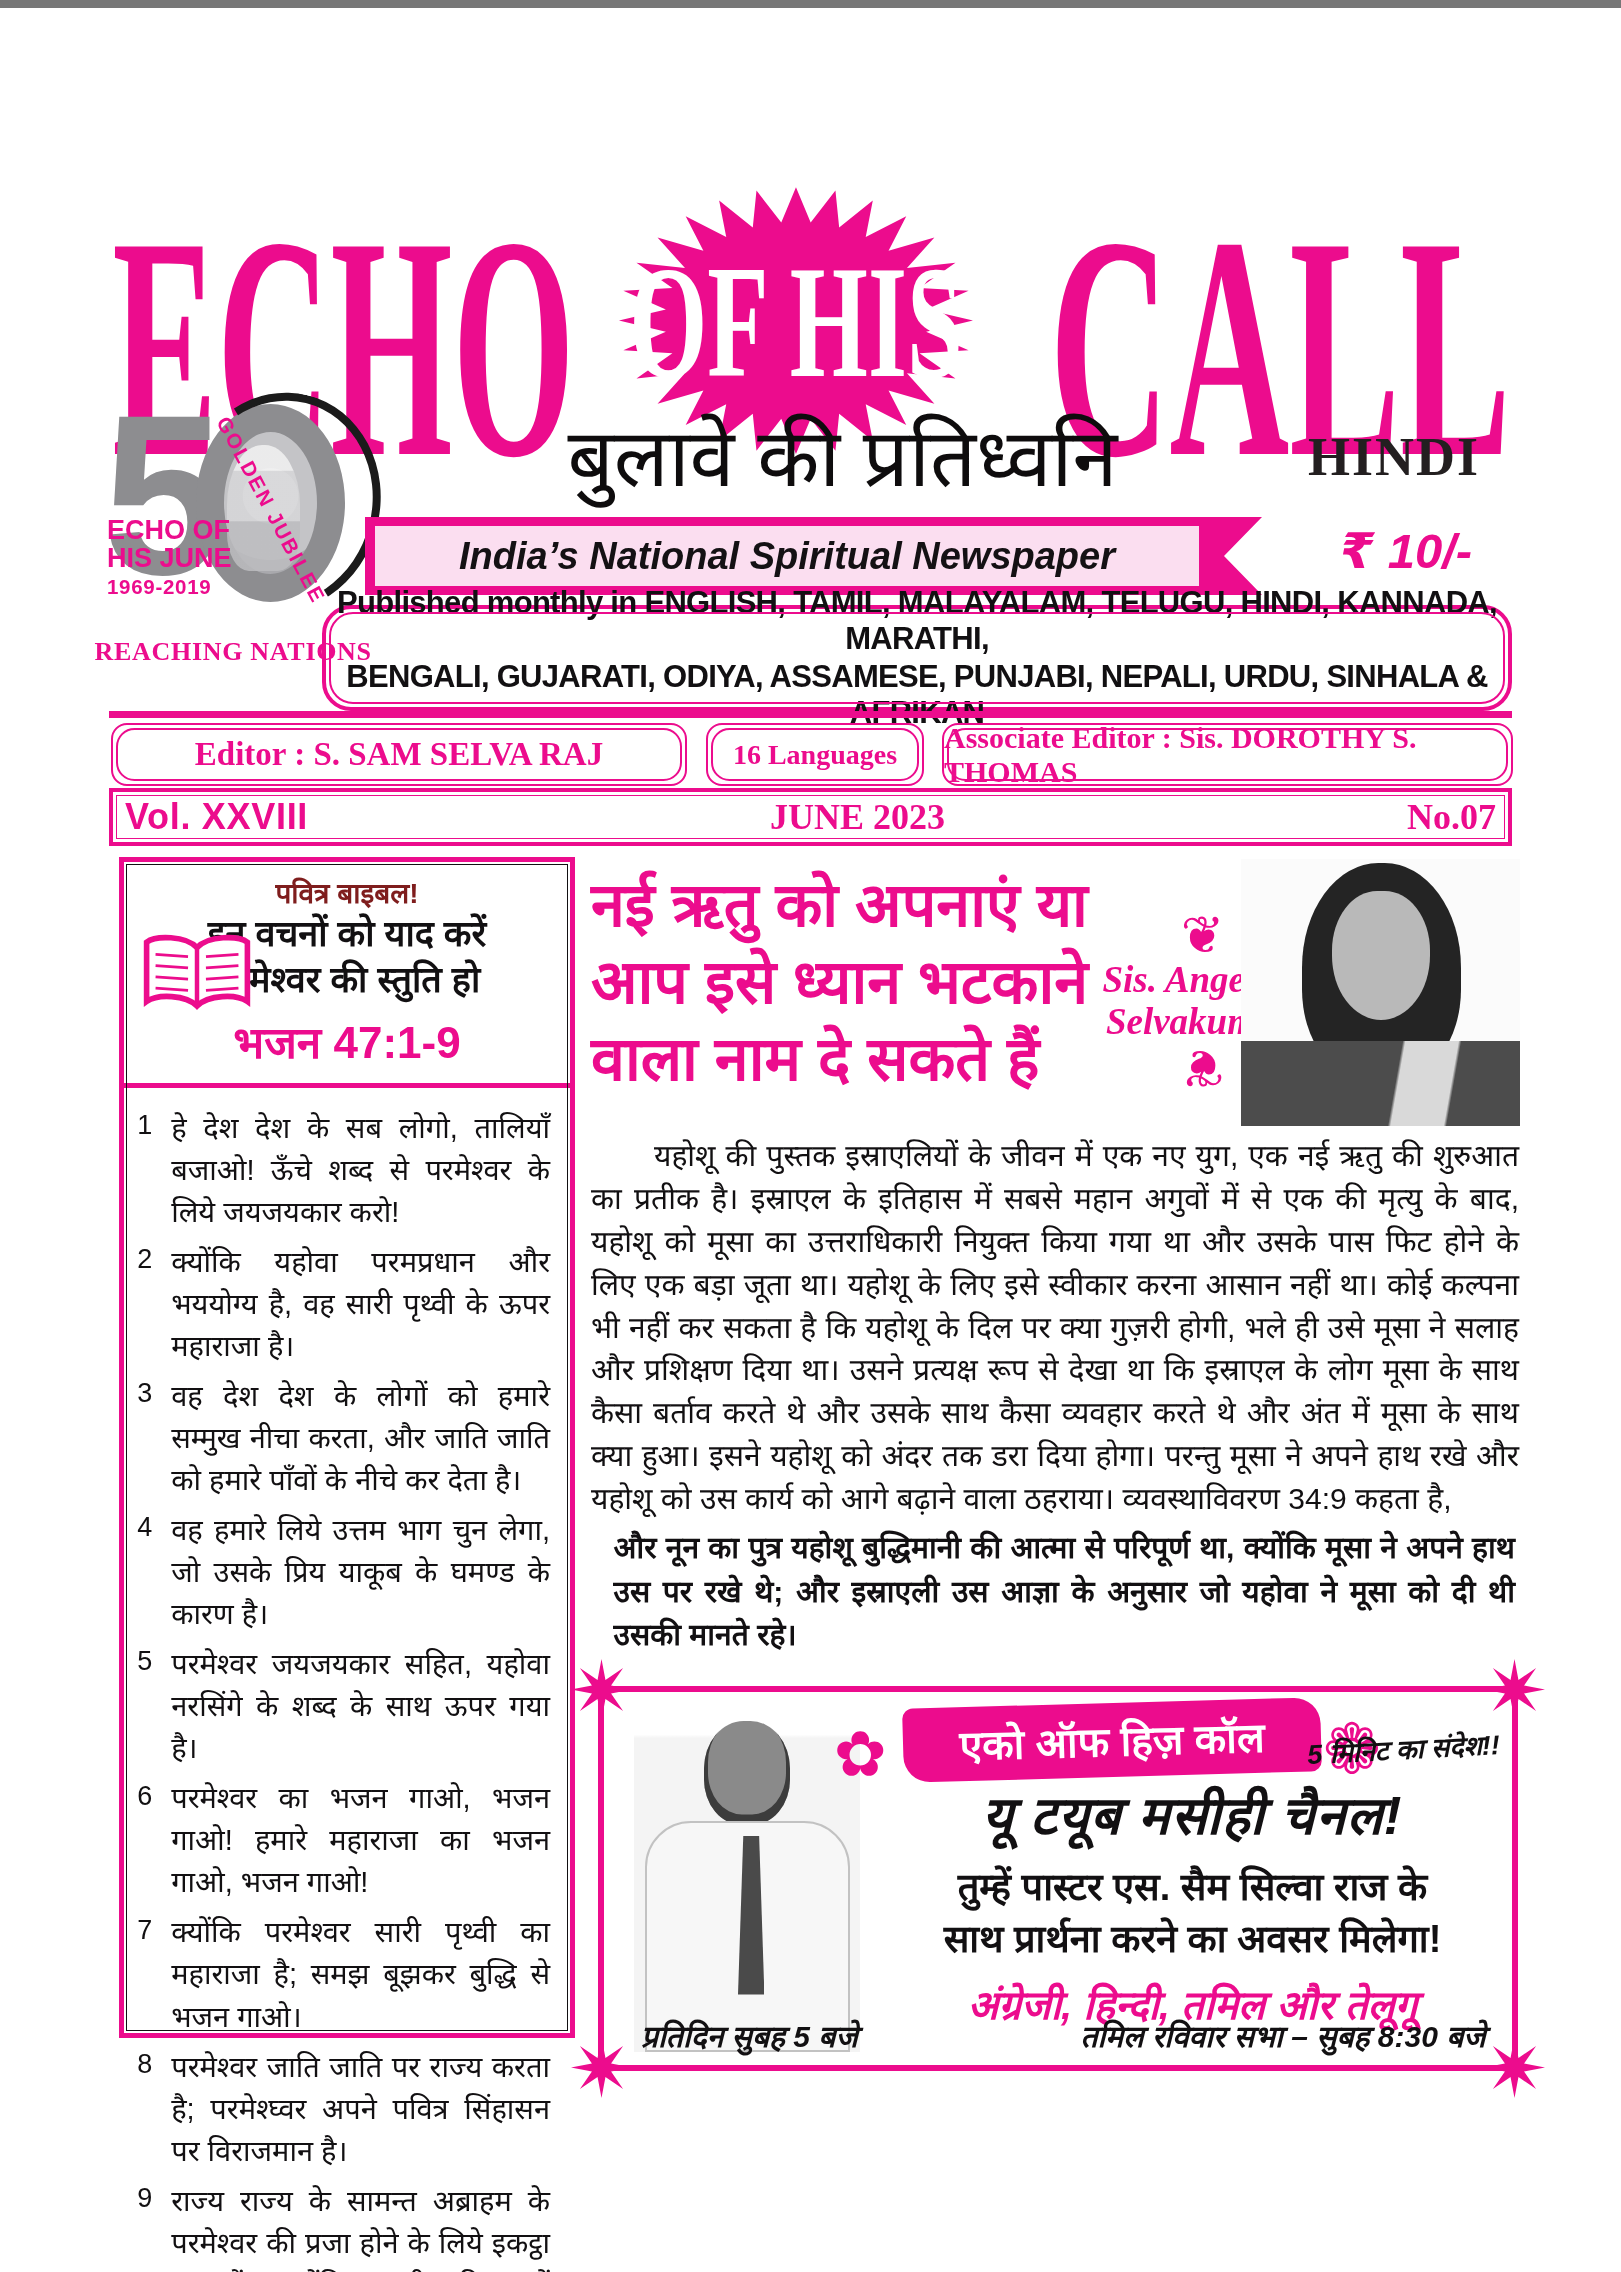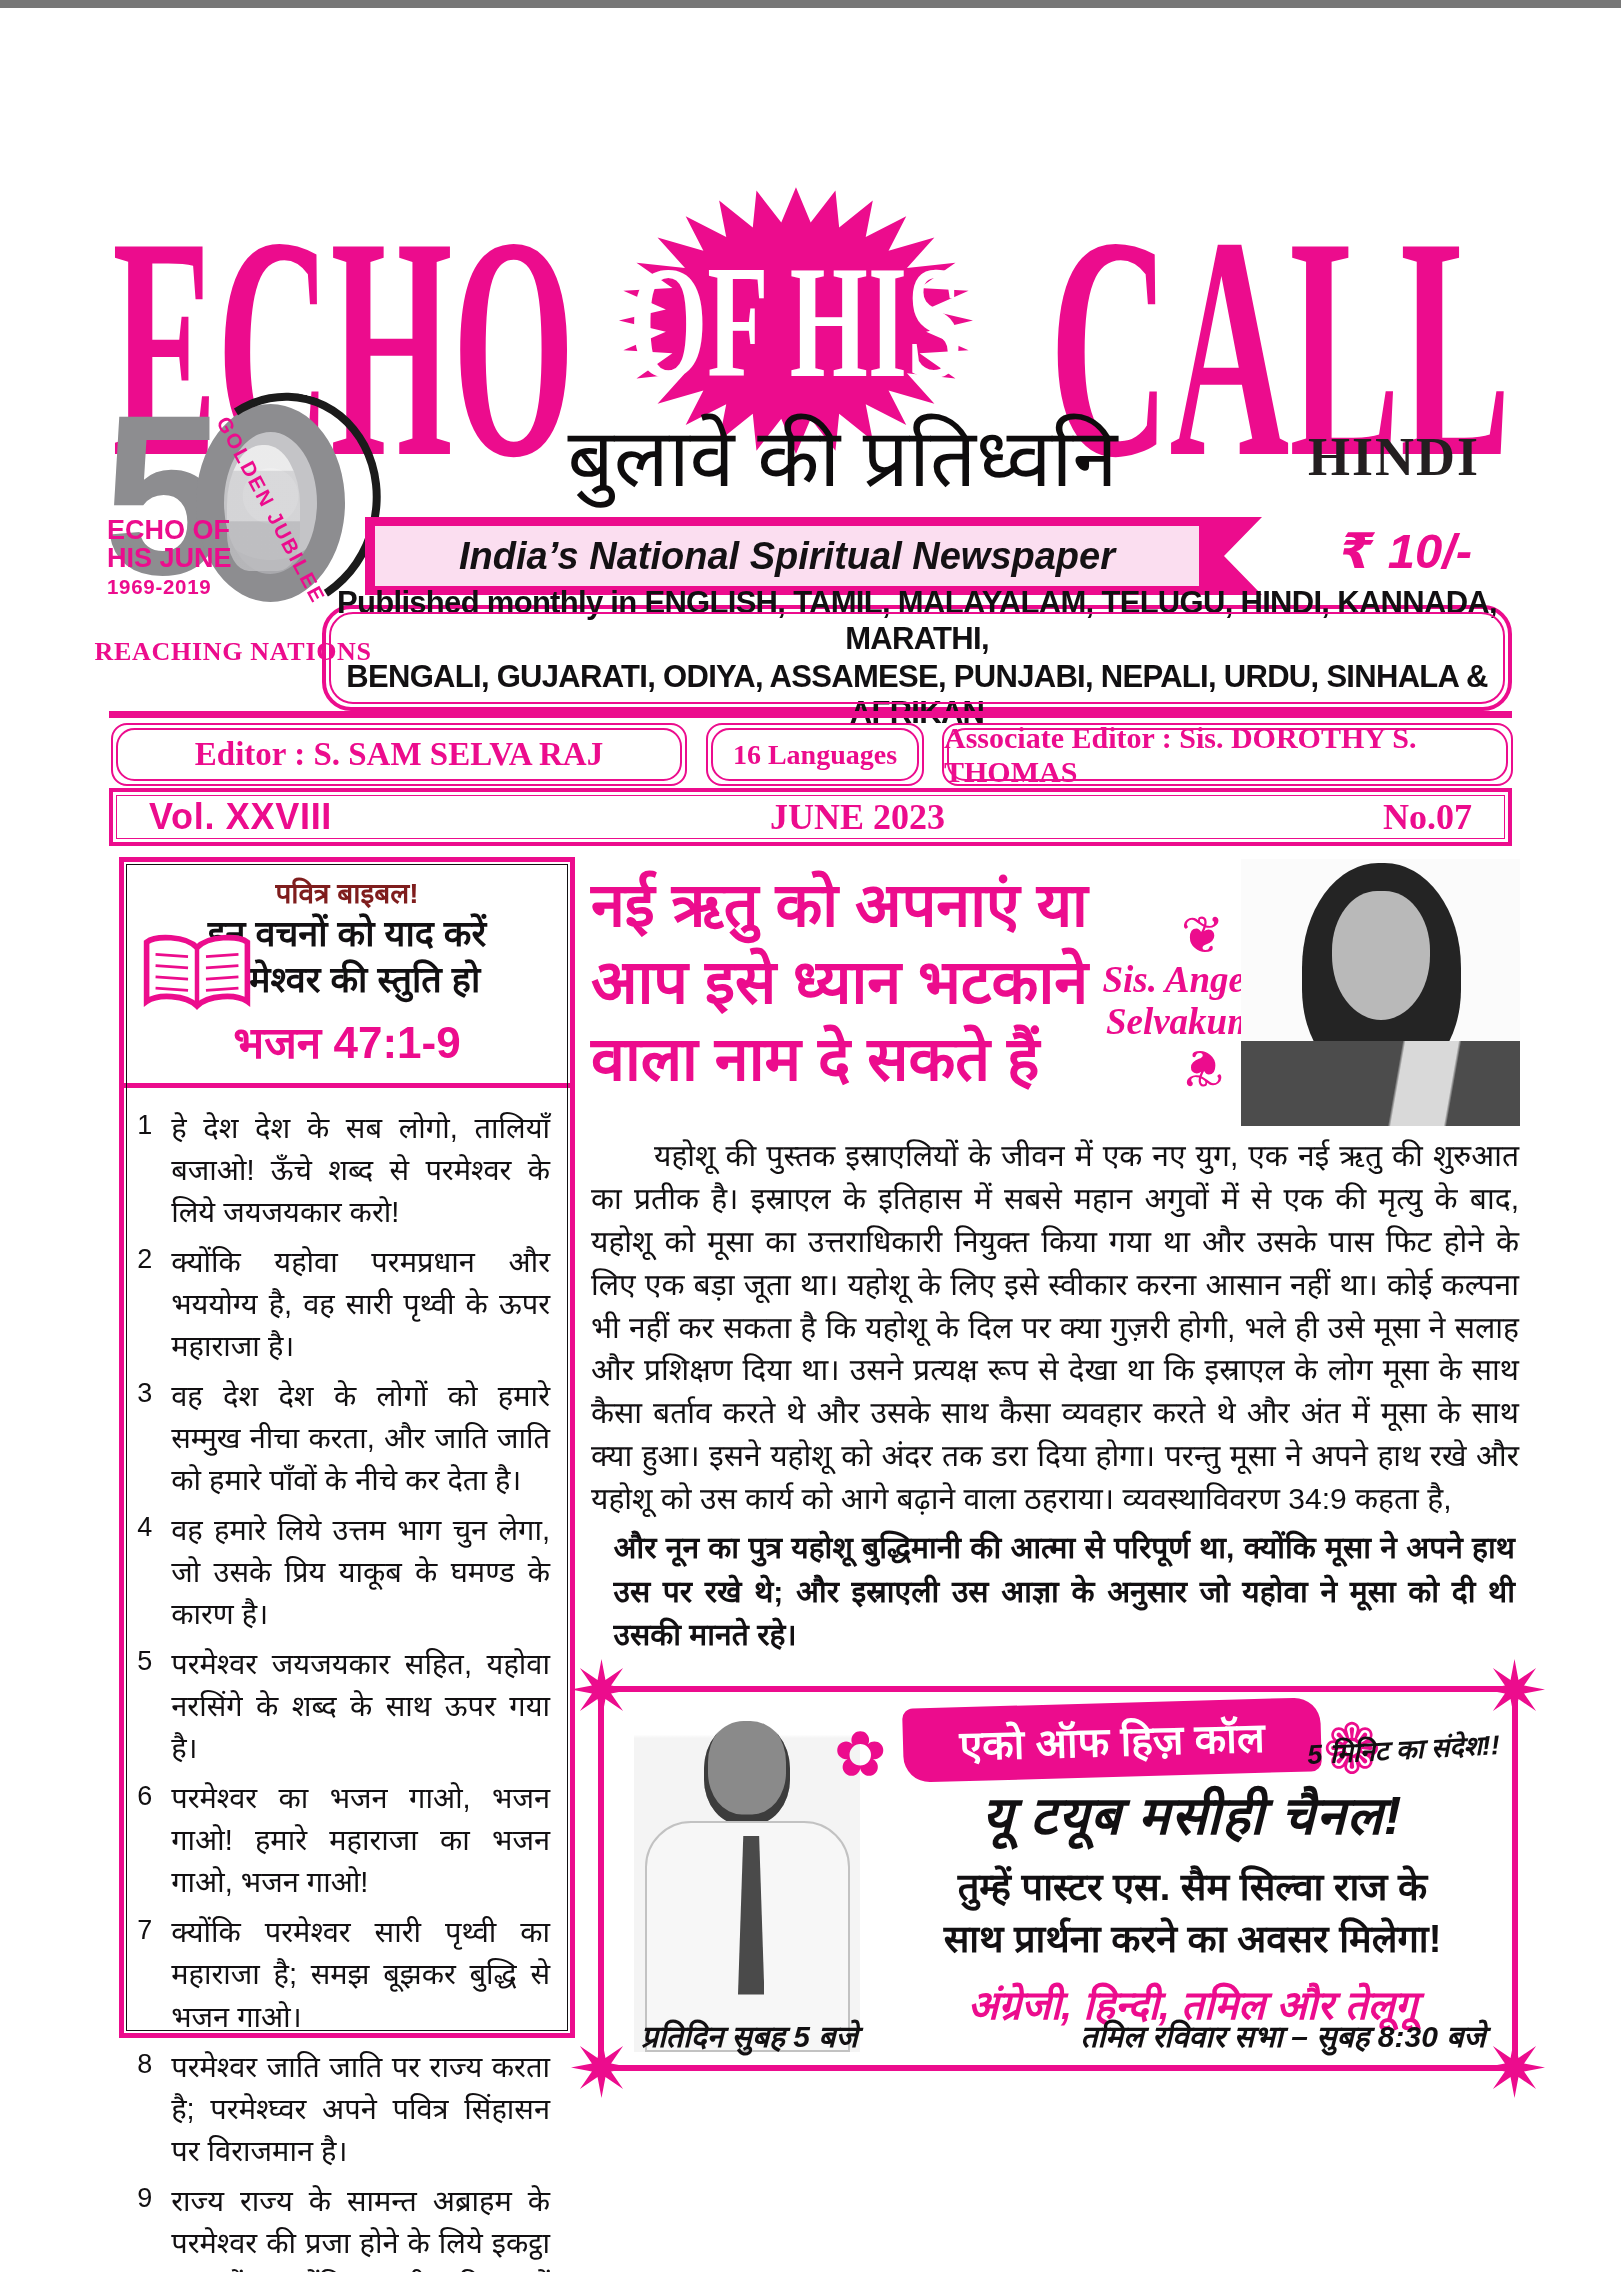--- a/index.html
+++ b/index.html
@@ -57,21 +57,21 @@
   .obox::before{content:"";position:absolute;inset:3.3px;border:2px solid var(--m);border-radius:18.5px;}
   .obox span{font:bold 33px var(--serif);}
   .b-ed{left:111px;top:715px;width:576px;}
   .b-lang{left:706px;top:715px;width:218px;}
   .b-lang span{font-size:28px;}
   .b-assoc{left:942px;top:715px;width:571px;}
   .b-assoc span{font-size:30px;}
 
   
   .volbar{left:109px;top:780px;width:1403px;height:58px;border:4px solid var(--m);
-    display:flex;align-items:center;justify-content:space-between;padding:0 36px;color:var(--m);}
+    display:flex;align-items:center;justify-content:space-between;padding:0 12px;color:var(--m);}
   .volbar::before{content:"";position:absolute;inset:2.6px;border:1.3px solid var(--m);}
   .volbar .v{font:bold 36px var(--sans);letter-spacing:0.7px;}
   .volbar .mth{font:bold 36px var(--serif);}
   .volbar .no{font:bold 36px var(--serif);}
 
   
   .vbox{left:119px;top:849px;width:456px;height:1181px;border:5.3px solid var(--m);}
   .vbox::before{content:"";position:absolute;inset:2px;border:1.3px solid #121012;pointer-events:none;}
   .vhead{position:relative;text-align:center;padding-top:10.6px;}
   .vtitle{font:bold 28px var(--sans);color:#7f1d1d;}

